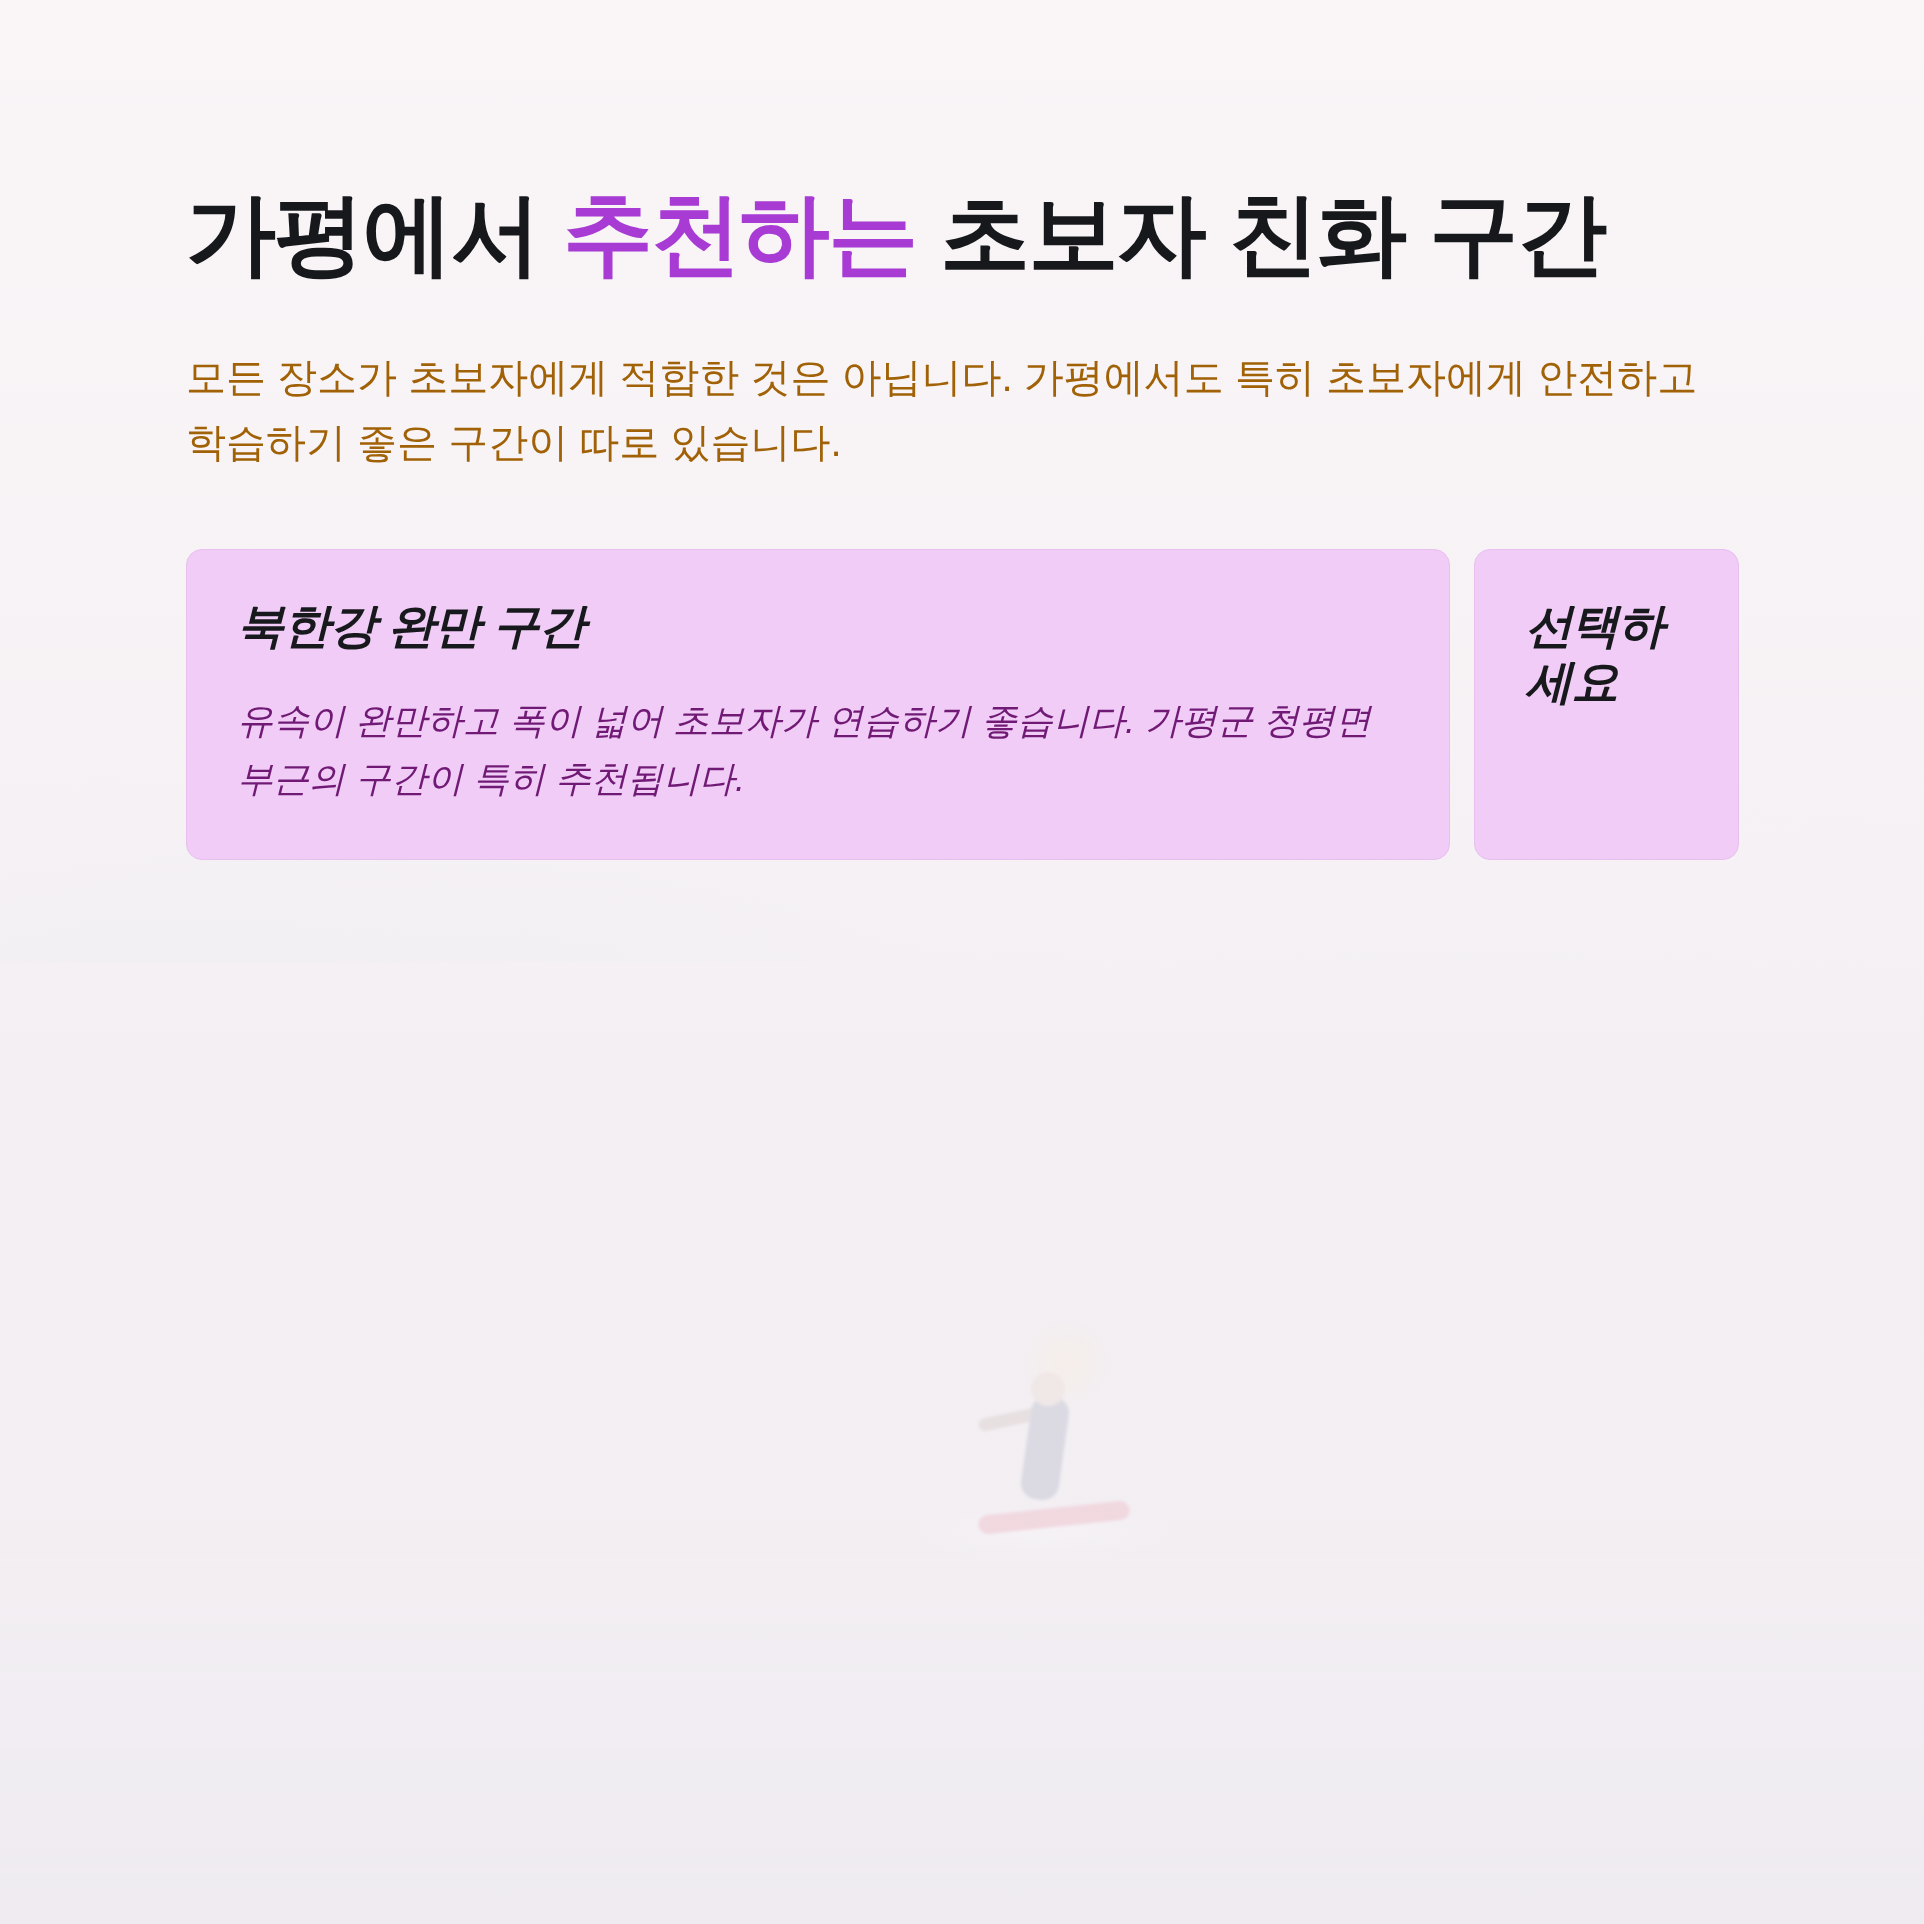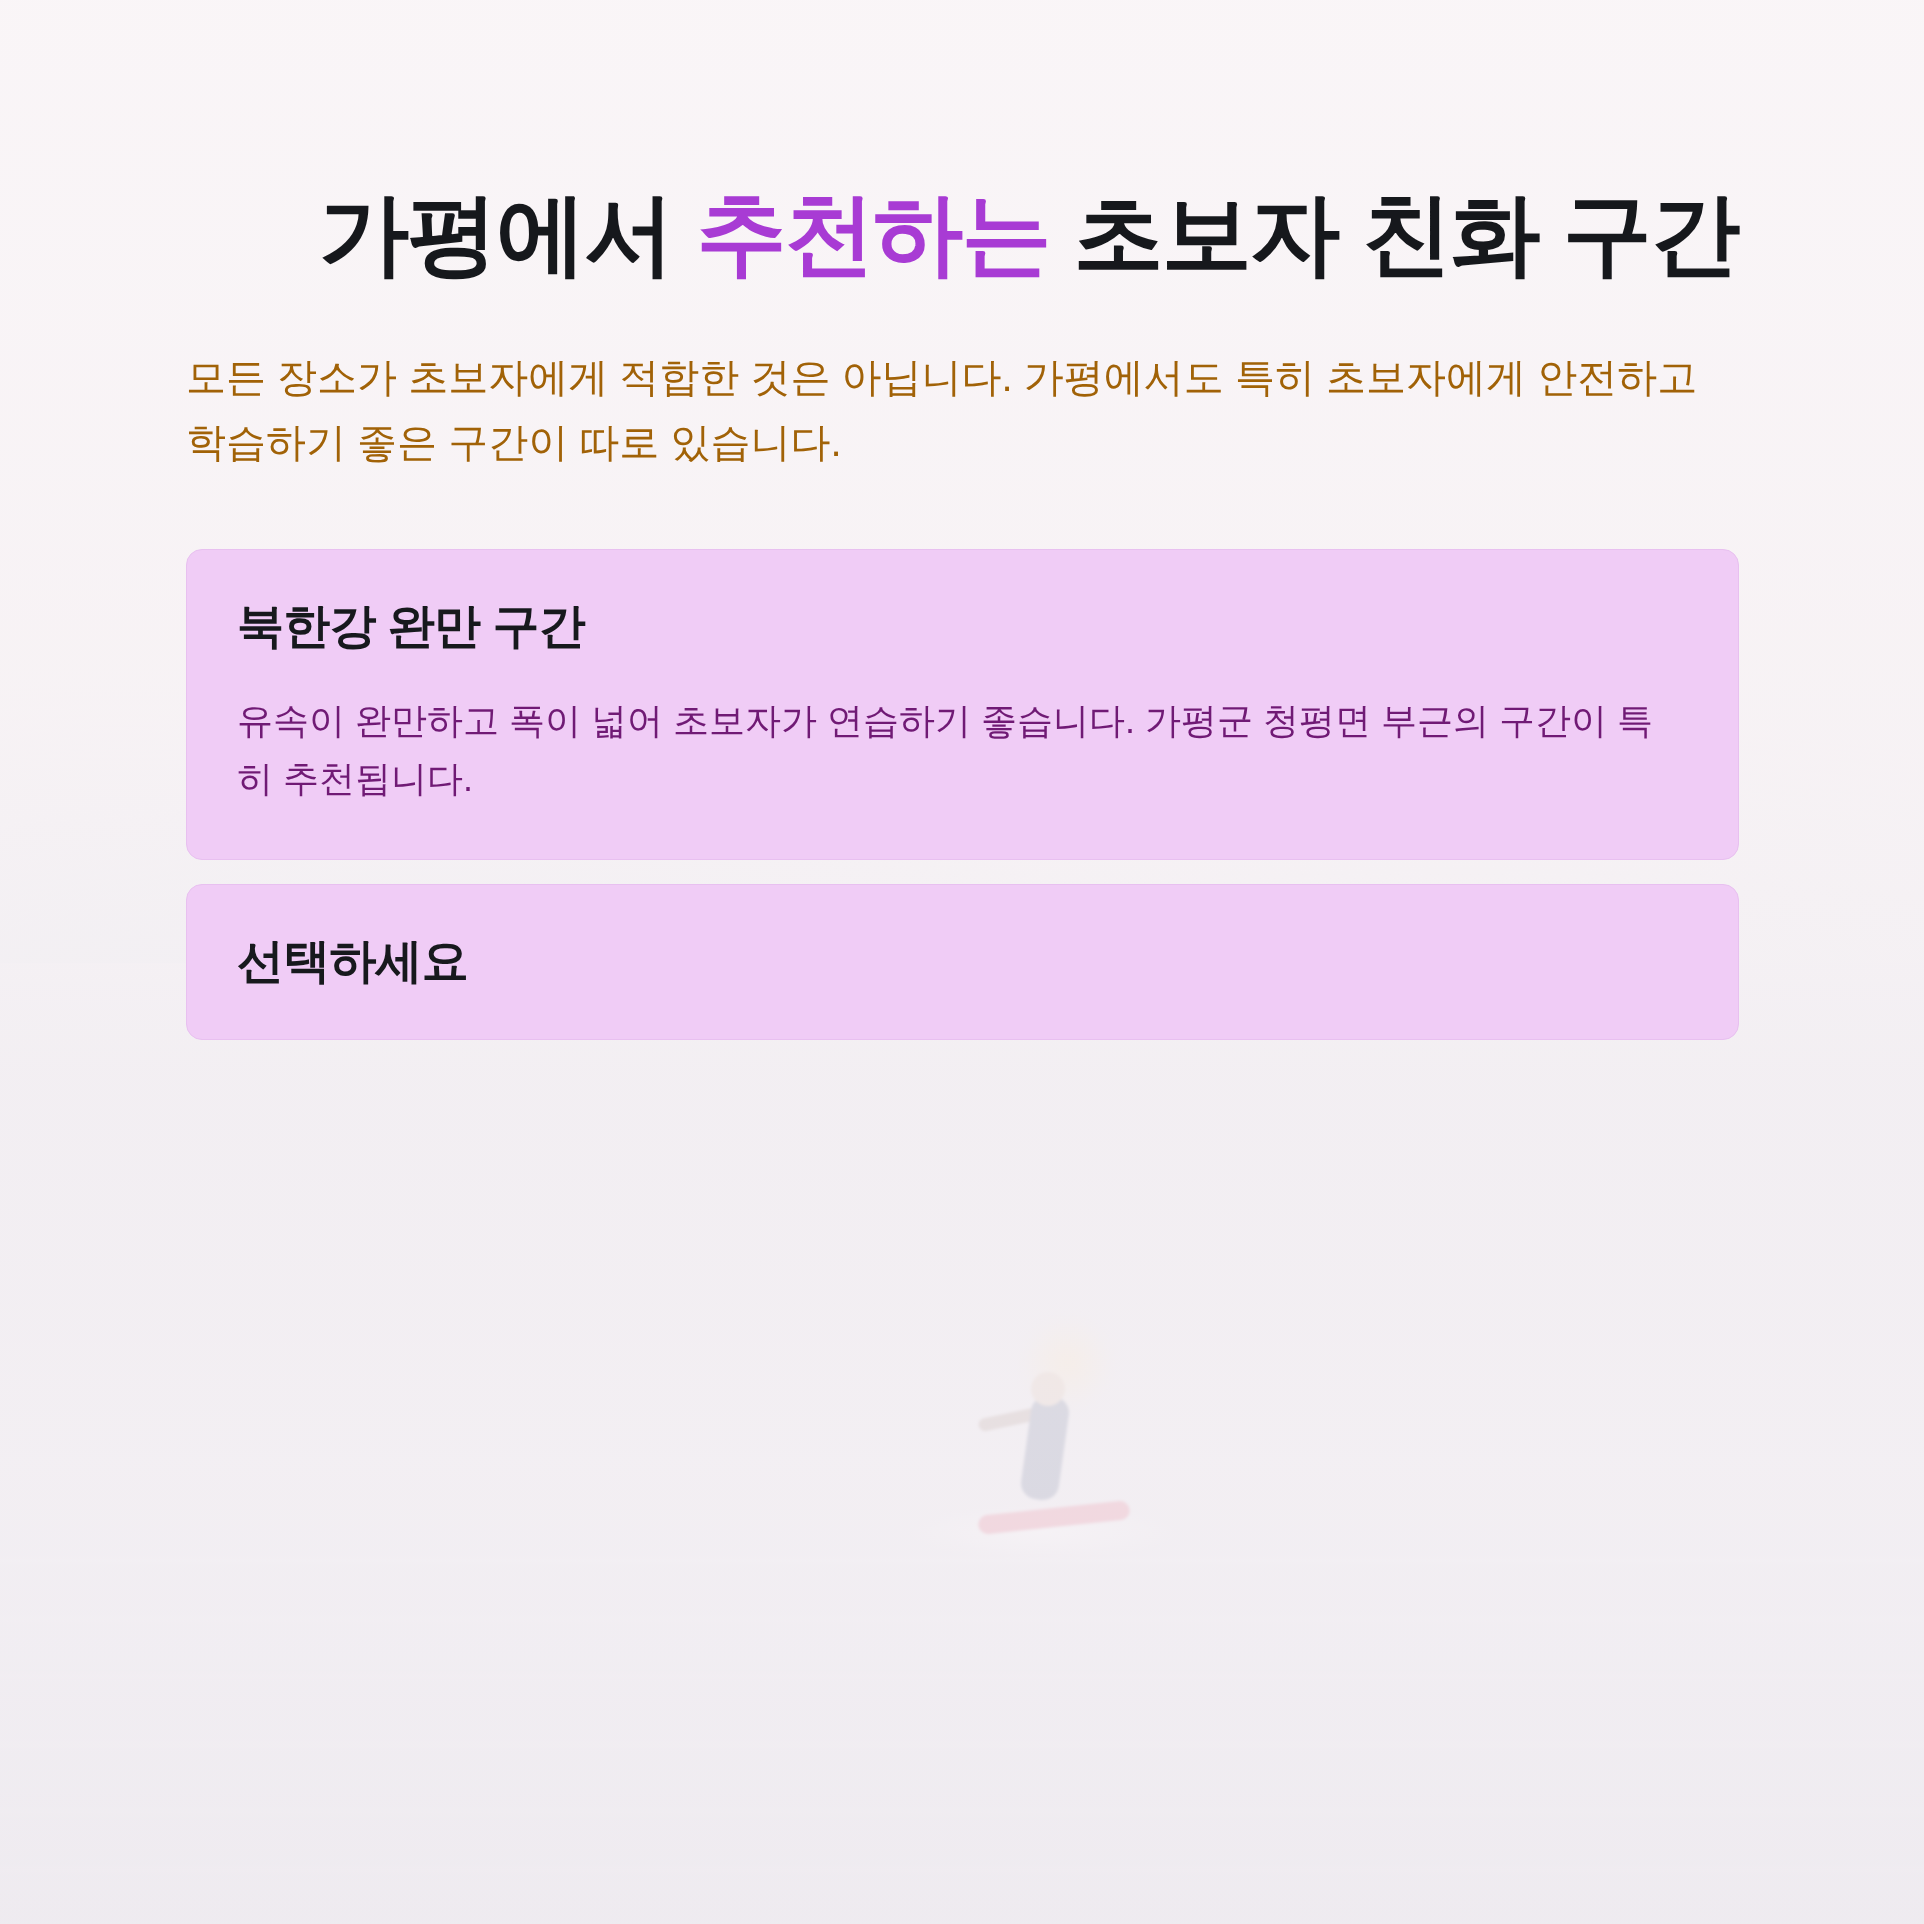--- a/index.html
+++ b/index.html
@@ -139,40 +139,40 @@
     padding: 181px 186px 0 186px;
   }
 
   .headline {
     font-size: 90px;
     font-weight: 700;
     letter-spacing: -1.6px;
     color: #16181c;
     line-height: 1.18;
     white-space: nowrap;
-    text-align: right;
   }
   .headline .accent {
     color: #a83bd4;
   }
 
   .intro {
     margin-top: 58px;
     font-size: 40px;
     line-height: 1.62;
     color: #a16207;
     font-weight: 400;
     max-width: 1548px;
   }
 
   .cards {
     margin-top: 74px;
     display: flex;
-    flex-direction: column;
+    flex-direction: row;
     gap: 24px;
+    font-style: italic;
   }
 
   .card {
     background: #f0ccf6;
     border: 1.6px solid #e8c0f0;
     border-radius: 16px;
     padding: 48px 50px 50px 50px;
   }
 
   .card-title {

